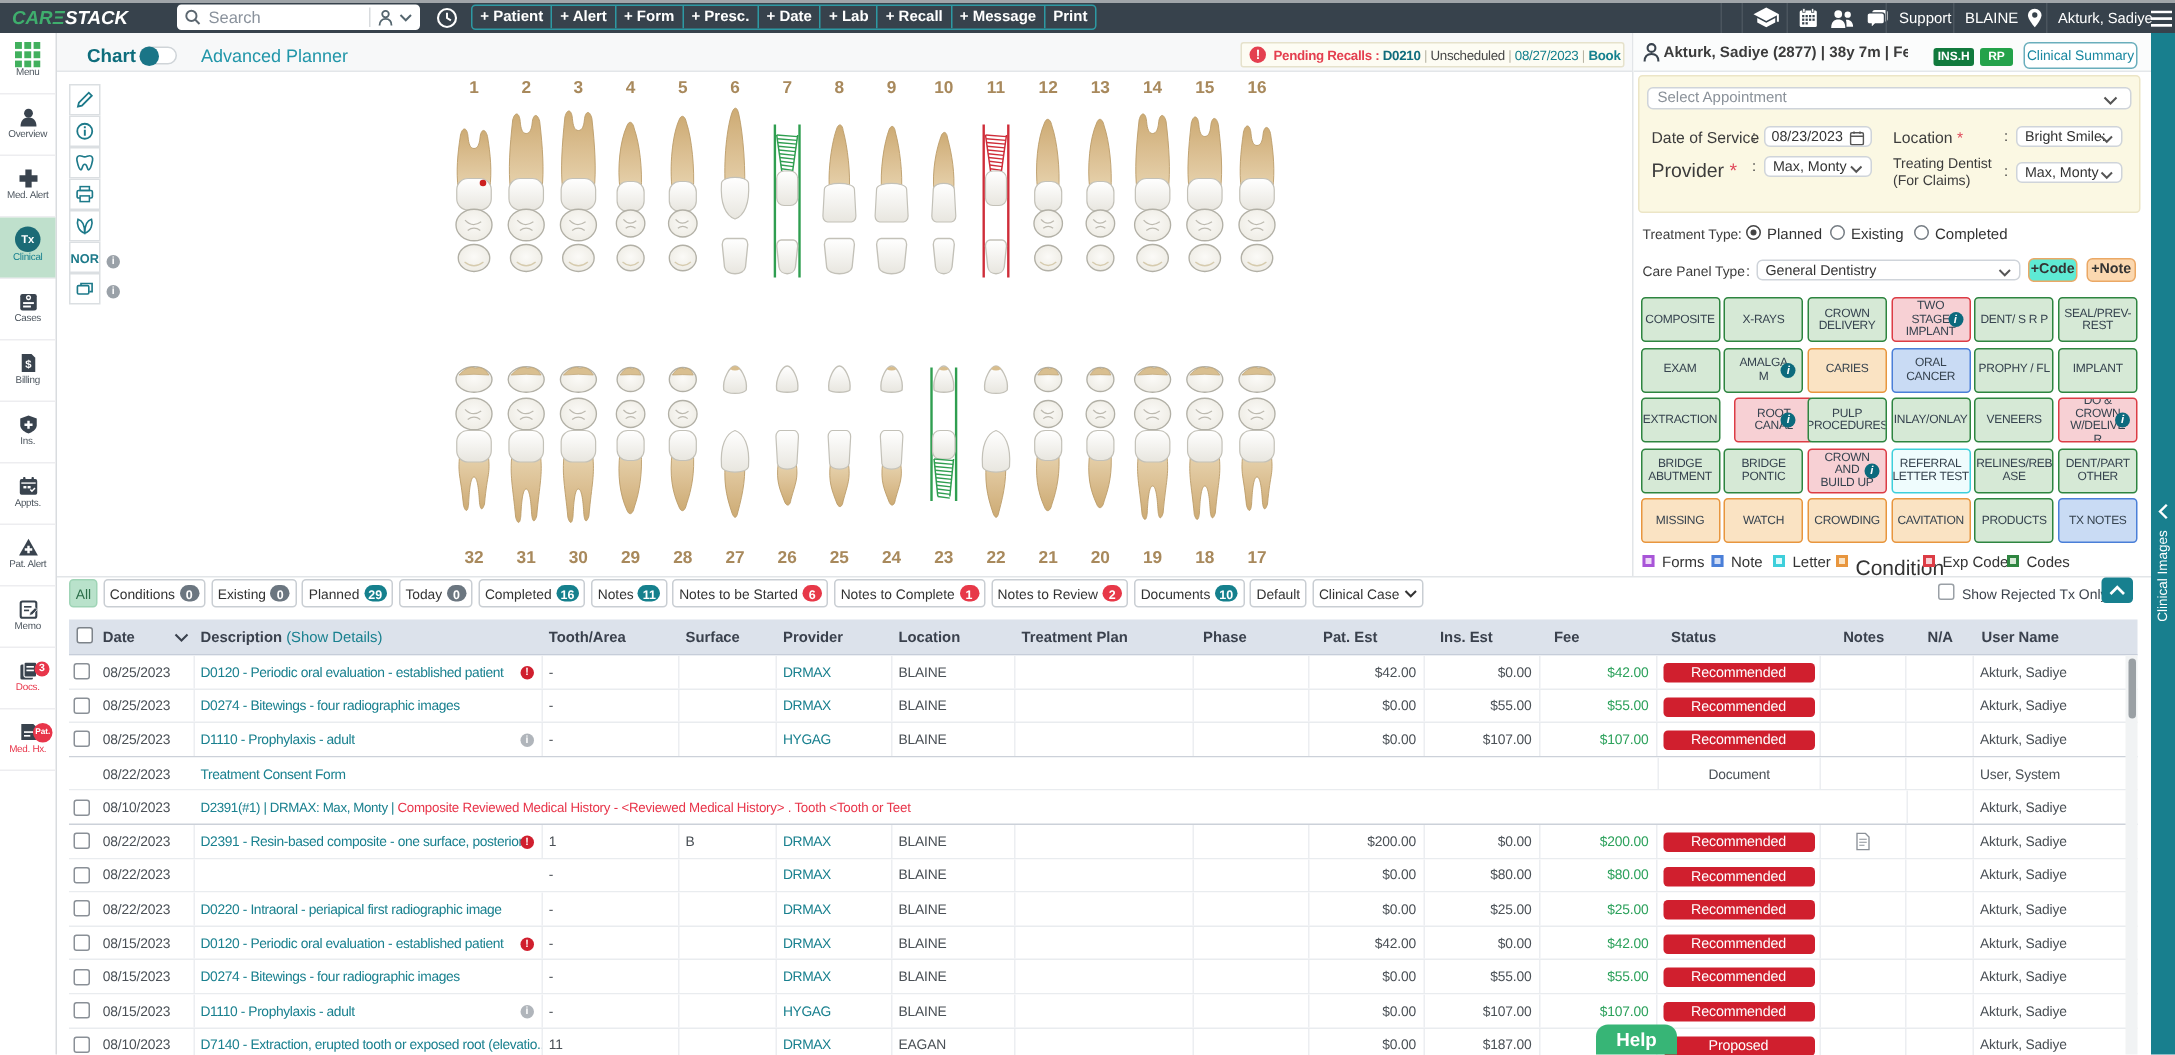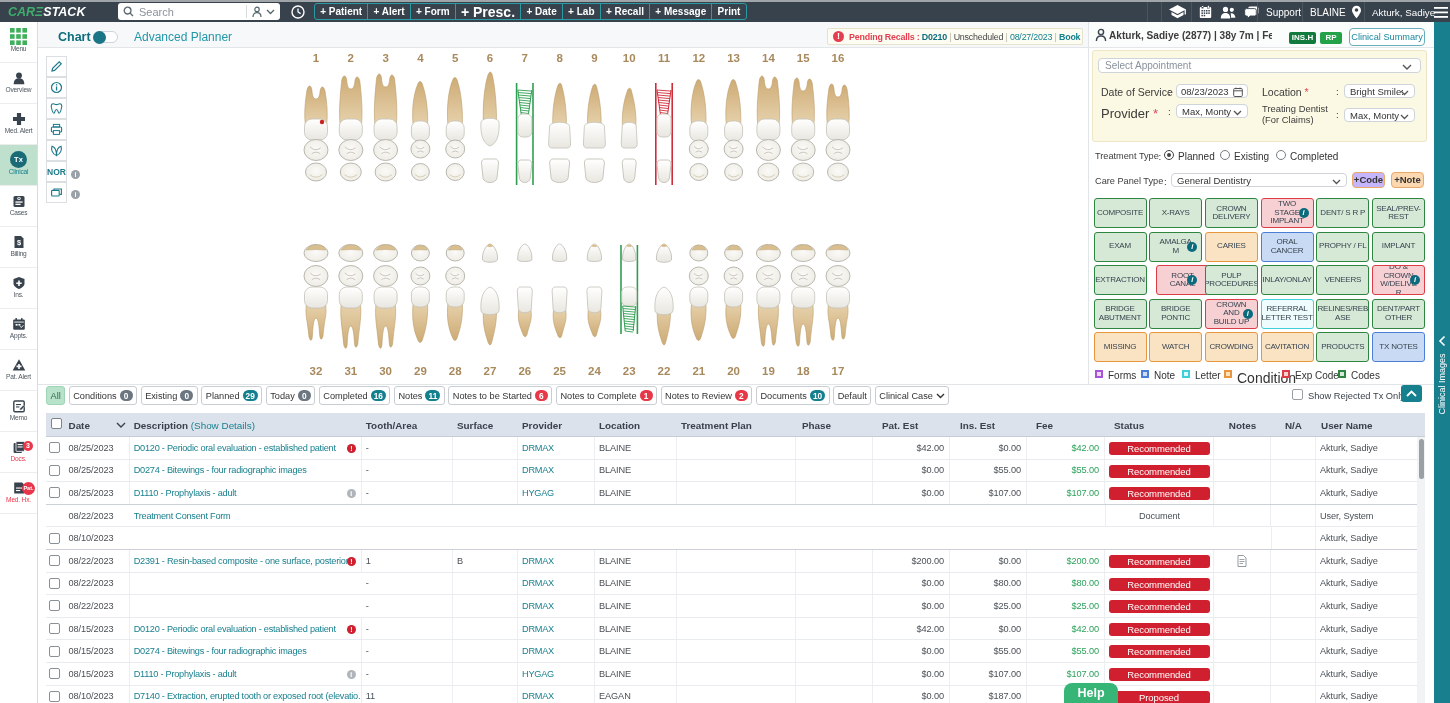--- a/index.html
+++ b/index.html
@@ -60,21 +60,21 @@
     <svg width="16" height="16" viewBox="0 0 16 16" style="" xmlns="http://www.w3.org/2000/svg">
       <circle cx="8" cy="8" r="6" fill="none" stroke="#fff" stroke-width="1.4"></circle>
       <path d="M 8 4.5 V 8 L 10.6 9.6" stroke="#fff" stroke-width="1.3" fill="none"></path>
       <path d="M 2 4 L 2 8 L 5.5 7" fill="none" stroke="#fff" stroke-width="0"></path>
     </svg>
   </div>
 <div style="position:absolute;left:314px;top:3px;height:17px;border:1.5px solid #2d99a3;border-radius:3px;display:flex;align-items:stretch;overflow:hidden">
     <div style="display:flex;align-items:center;padding:0 5.2px;border-right:1.5px solid #2d99a3;color:#fff;font-size:10px;font-weight:bold;white-space:nowrap">+ Patient</div>
     <div style="display:flex;align-items:center;padding:0 5.2px;border-right:1.5px solid #2d99a3;color:#fff;font-size:10px;font-weight:bold;white-space:nowrap">+ Alert</div>
     <div style="display:flex;align-items:center;padding:0 5.2px;border-right:1.5px solid #2d99a3;color:#fff;font-size:10px;font-weight:bold;white-space:nowrap">+ Form</div>
-    <div style="display:flex;align-items:center;padding:0 5.2px;border-right:1.5px solid #2d99a3;color:#fff;font-size:14px;font-weight:bold;white-space:nowrap">+ Presc.</div>
+    <div style="display:flex;align-items:center;padding:0 5.2px;border-right:1.5px solid #2d99a3;color:#fff;font-size:10px;font-weight:bold;white-space:nowrap">+ Presc.</div>
     <div style="display:flex;align-items:center;padding:0 5.2px;border-right:1.5px solid #2d99a3;color:#fff;font-size:10px;font-weight:bold;white-space:nowrap">+ Date</div>
     <div style="display:flex;align-items:center;padding:0 5.2px;border-right:1.5px solid #2d99a3;color:#fff;font-size:10px;font-weight:bold;white-space:nowrap">+ Lab</div>
     <div style="display:flex;align-items:center;padding:0 5.2px;border-right:1.5px solid #2d99a3;color:#fff;font-size:10px;font-weight:bold;white-space:nowrap">+ Recall</div>
     <div style="display:flex;align-items:center;padding:0 5.2px;border-right:1.5px solid #2d99a3;color:#fff;font-size:10px;font-weight:bold;white-space:nowrap">+ Message</div>
     <div style="display:flex;align-items:center;padding:0 5.2px;color:#fff;font-size:10px;font-weight:bold;white-space:nowrap">Print</div>
   </div>
 <div class="nvsep" style="left:1147px"></div>
 <div class="nvsep" style="left:1161px"></div>
 <div class="nv" style="left:1168px">
     <svg width="19" height="16" viewBox="0 0 19 16" style="" xmlns="http://www.w3.org/2000/svg">
@@ -615,21 +615,21 @@
 <div style="position:absolute;left:1178px;top:151px;font-size:10px;color:#333">Planned</div>
 <div style="position:absolute;left:1220px;top:150px;width:10px;height:10px;border:1.4px solid #767d84;border-radius:50%;background:#fff"></div>
 <div style="position:absolute;left:1234px;top:151px;font-size:10px;color:#333">Existing</div>
 <div style="position:absolute;left:1276px;top:150px;width:10px;height:10px;border:1.4px solid #767d84;border-radius:50%;background:#fff"></div>
 <div style="position:absolute;left:1290px;top:151px;font-size:10px;color:#333">Completed</div>
 <div style="position:absolute;left:1095px;top:176px;font-size:9.2px;color:#3c3c3c">Care Panel Type</div>
 <div style="position:absolute;left:1164px;top:176px;font-size:9.8px;color:#3c3c3c">:</div>
 <div style="position:absolute;left:1171px;top:173px;width:176px;height:14px;background:#fff;border:1px solid #cfd4da;border-radius:4px;font-size:9.5px;color:#333;line-height:13px;padding-left:5px;padding-right:13px;white-space:nowrap;overflow:hidden">General Dentistry<svg width="9" height="6" viewBox="0 0 9 6" style="position:absolute;right:5px;top:4.5px">
       <path d="M 1 1 L 4.5 4.5 L 8 1" fill="none" stroke="#555" stroke-width="1.3"></path>
     </svg></div>
-<div style="position:absolute;left:1352px;top:172px;width:33px;height:16px;background:#c4b5fd;border:1.4px solid #eba865;border-radius:4px;color:#333;font-size:9.5px;font-weight:600;text-align:center;line-height:14px">+Code</div>
+<div style="position:absolute;left:1352px;top:172px;width:33px;height:16px;background:#5eead4;border:1.4px solid #eba865;border-radius:4px;color:#333;font-size:9.5px;font-weight:600;text-align:center;line-height:14px">+Code</div>
 <div style="position:absolute;left:1391px;top:172px;width:33px;height:16px;background:#fbd8b0;border:1.4px solid #eba865;border-radius:4px;color:#333;font-size:9.5px;font-weight:600;text-align:center;line-height:14px">+Note</div>
 <div class="gridbtn g" style="left:1093.5px;top:198.0px">COMPOSITE</div>
 <div class="gridbtn g" style="left:1149.2px;top:198.0px">X-RAYS</div>
 <div class="gridbtn g" style="left:1204.9px;top:198.0px">CROWN DELIVERY</div>
 <div class="gridbtn r" style="left:1260.6px;top:198.0px">TWO<br>STAGE<br>IMPLANT</div>
 <div class="infoc" style="left:1298.6px;top:208.0px">i</div>
 <div class="gridbtn g" style="left:1316.3px;top:198.0px">DENT/ S R P</div>
 <div class="gridbtn g" style="left:1372.0px;top:198.0px">SEAL/PREV-<br>REST</div>
 <div class="gridbtn g" style="left:1093.5px;top:231.5px">EXAM</div>
 <div class="gridbtn g" style="left:1149.2px;top:231.5px">AMALGA<br>M</div>
@@ -789,20 +789,24 @@
     <div class="cell" style="left:1059px;width:109px;justify-content:center;padding-left:0;border-left:1px solid #eceef1">Document</div>
     <div class="cell" style="left:1168px;width:57px"></div>
     <div class="cell" style="left:1225px;width:45px"></div>
     <div class="cell" style="left:1270px;width:109px;border-right:none">User, System</div>
   </div>
 <div class="row" style="top:527.4px;border-bottom-color:#ccd1d9">
     <div class="cell" style="left:0;width:18.5px;border-right-color:transparent;justify-content:center;padding-left:0">
       <div class="cb"></div>
     </div>
     <div class="cell" style="left:18.5px;width:65.2px;border-right-color:transparent">08/10/2023</div>
+    <div class="cell" style="left:83.7px;width:1141.3px;border-right-color:transparent;font-size:8.9px;letter-spacing:-0.15px">
+      <span class="desc">D2391(#1) | DRMAX: Max, Monty |&nbsp;</span>
+      <span style="color:#e8354a">Composite Reviewed Medical History - &lt;Reviewed Medical History&gt; . Tooth &lt;Tooth or Teet</span>
+    </div>
     <div class="cell" style="left:1225px;width:45px;border-left:1px solid #eceef1"></div>
     <div class="cell" style="left:1270px;width:109px;border-right:none">Akturk, Sadiye</div>
   </div>
 <div class="row" style="top:550.0px;border-bottom-color:#e9ecef">
     <div class="cell" style="left:0;width:18.5px;border-right-color:transparent;justify-content:center;padding-left:0">
       <div class="cb"></div>
     </div>
     <div class="cell" style="left:18.5px;width:65.2px">08/22/2023</div>
     <div class="cell desc" style="left:83.7px;width:232.1px">D2391 - Resin-based composite - one surface, posterior<div class="redex" style="position:absolute;left:217px;top:7px">!</div></div>
     <div class="cell" style="left:315.8px;width:91.2px">1</div>
@@ -847,20 +851,21 @@
     </div>
     <div class="cell" style="left:1168px;width:57px;justify-content:center;padding-left:0"></div>
     <div class="cell" style="left:1225px;width:45px"></div>
     <div class="cell" style="left:1270px;width:109px;border-right:none">Akturk, Sadiye</div>
   </div>
 <div class="row" style="top:595.2px;border-bottom-color:#e9ecef">
     <div class="cell" style="left:0;width:18.5px;border-right-color:transparent;justify-content:center;padding-left:0">
       <div class="cb"></div>
     </div>
     <div class="cell" style="left:18.5px;width:65.2px">08/22/2023</div>
+    <div class="cell desc" style="left:83.7px;width:232.1px">D0220 - Intraoral - periapical first radiographic image</div>
     <div class="cell" style="left:315.8px;width:91.2px">-</div>
     <div class="cell" style="left:407px;width:65px"></div>
     <div class="cell desc" style="left:472px;width:77px">DRMAX</div>
     <div class="cell" style="left:549px;width:82px">BLAINE</div>
     <div class="cell" style="left:631px;width:119px"></div>
     <div class="cell" style="left:750px;width:77px"></div>
     <div class="cell money" style="left:827px;width:77px">$0.00</div>
     <div class="cell money" style="left:904px;width:77px">$25.00</div>
     <div class="cell money" style="left:981px;width:78px;color:#2ba15b">$25.00</div>
     <div class="cell" style="left:1059px;width:109px;padding-left:0;display:block;padding-top:5px">

